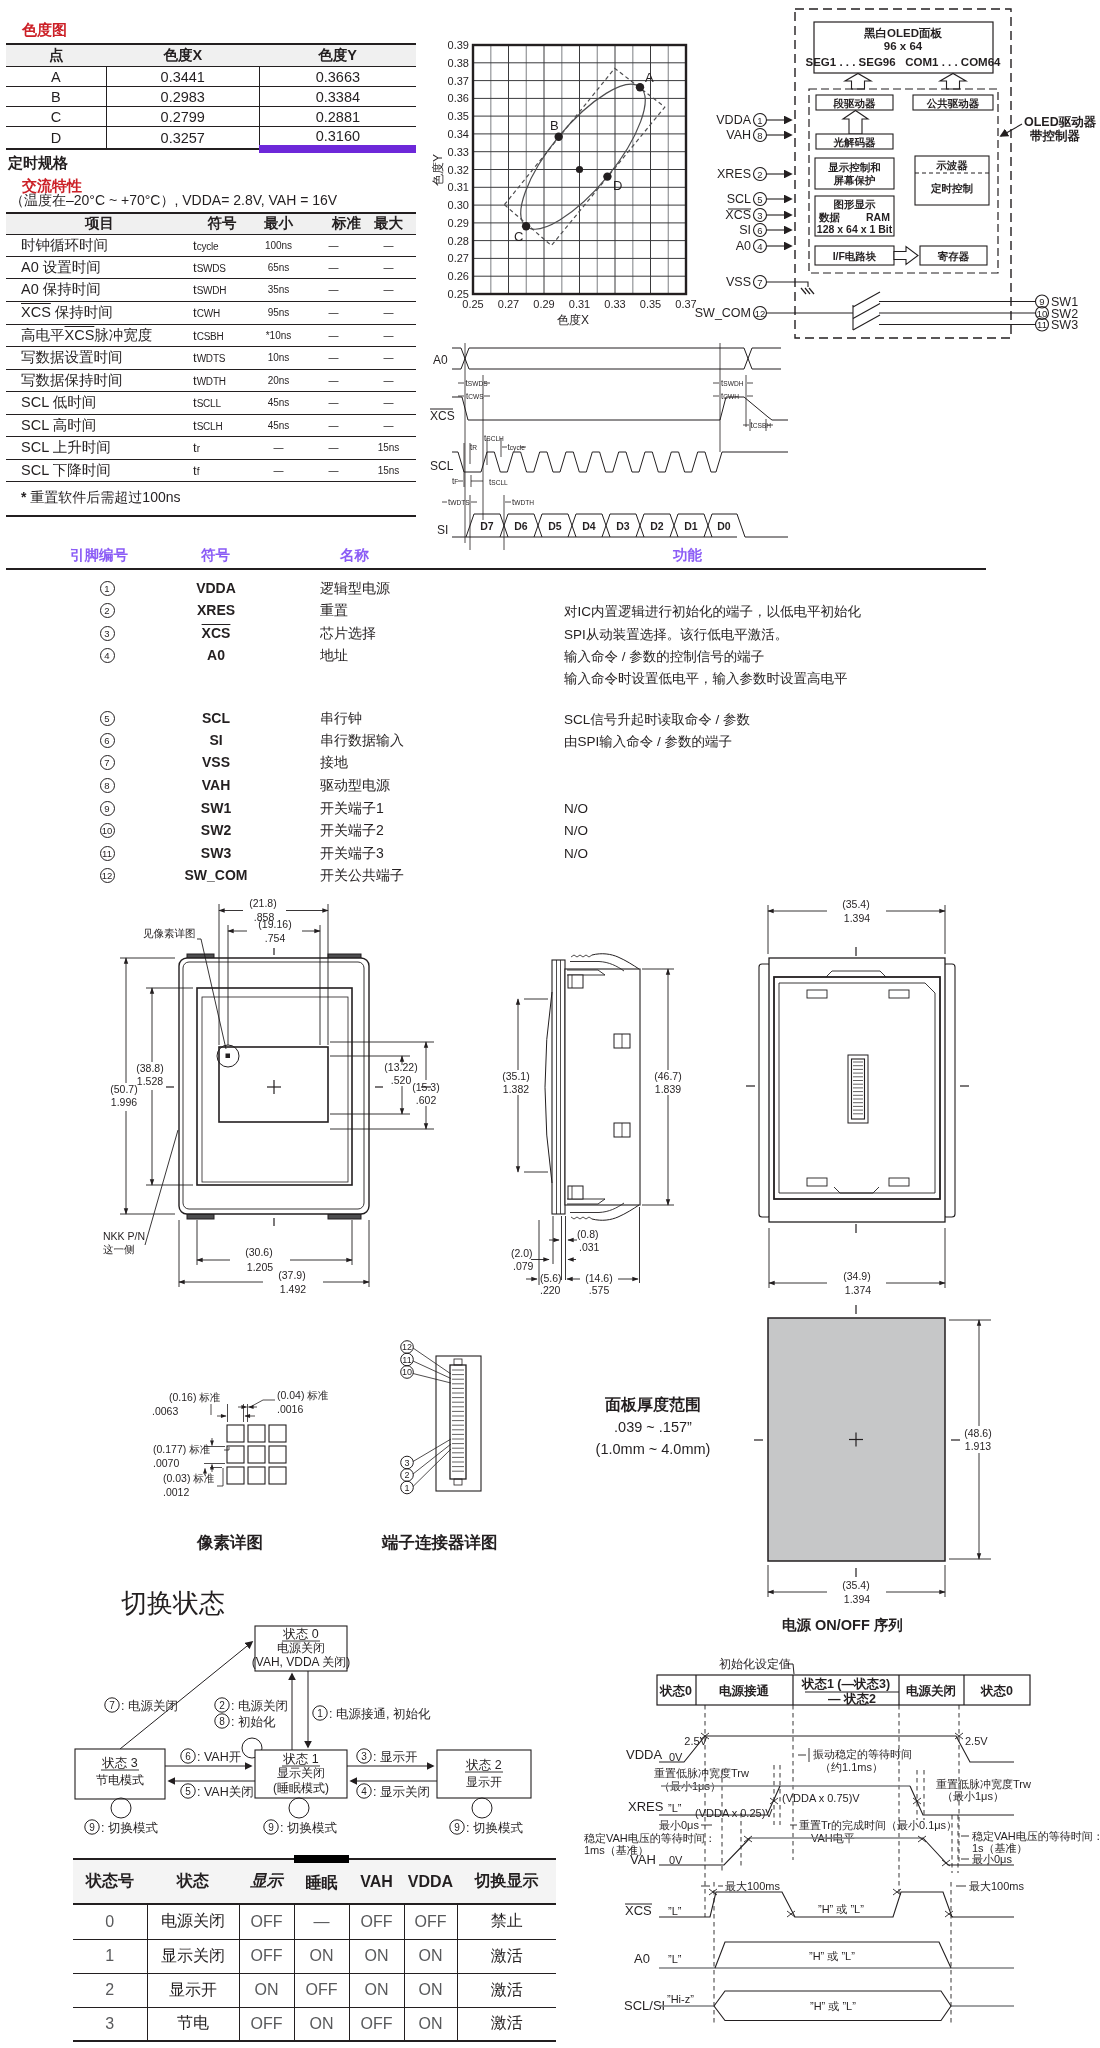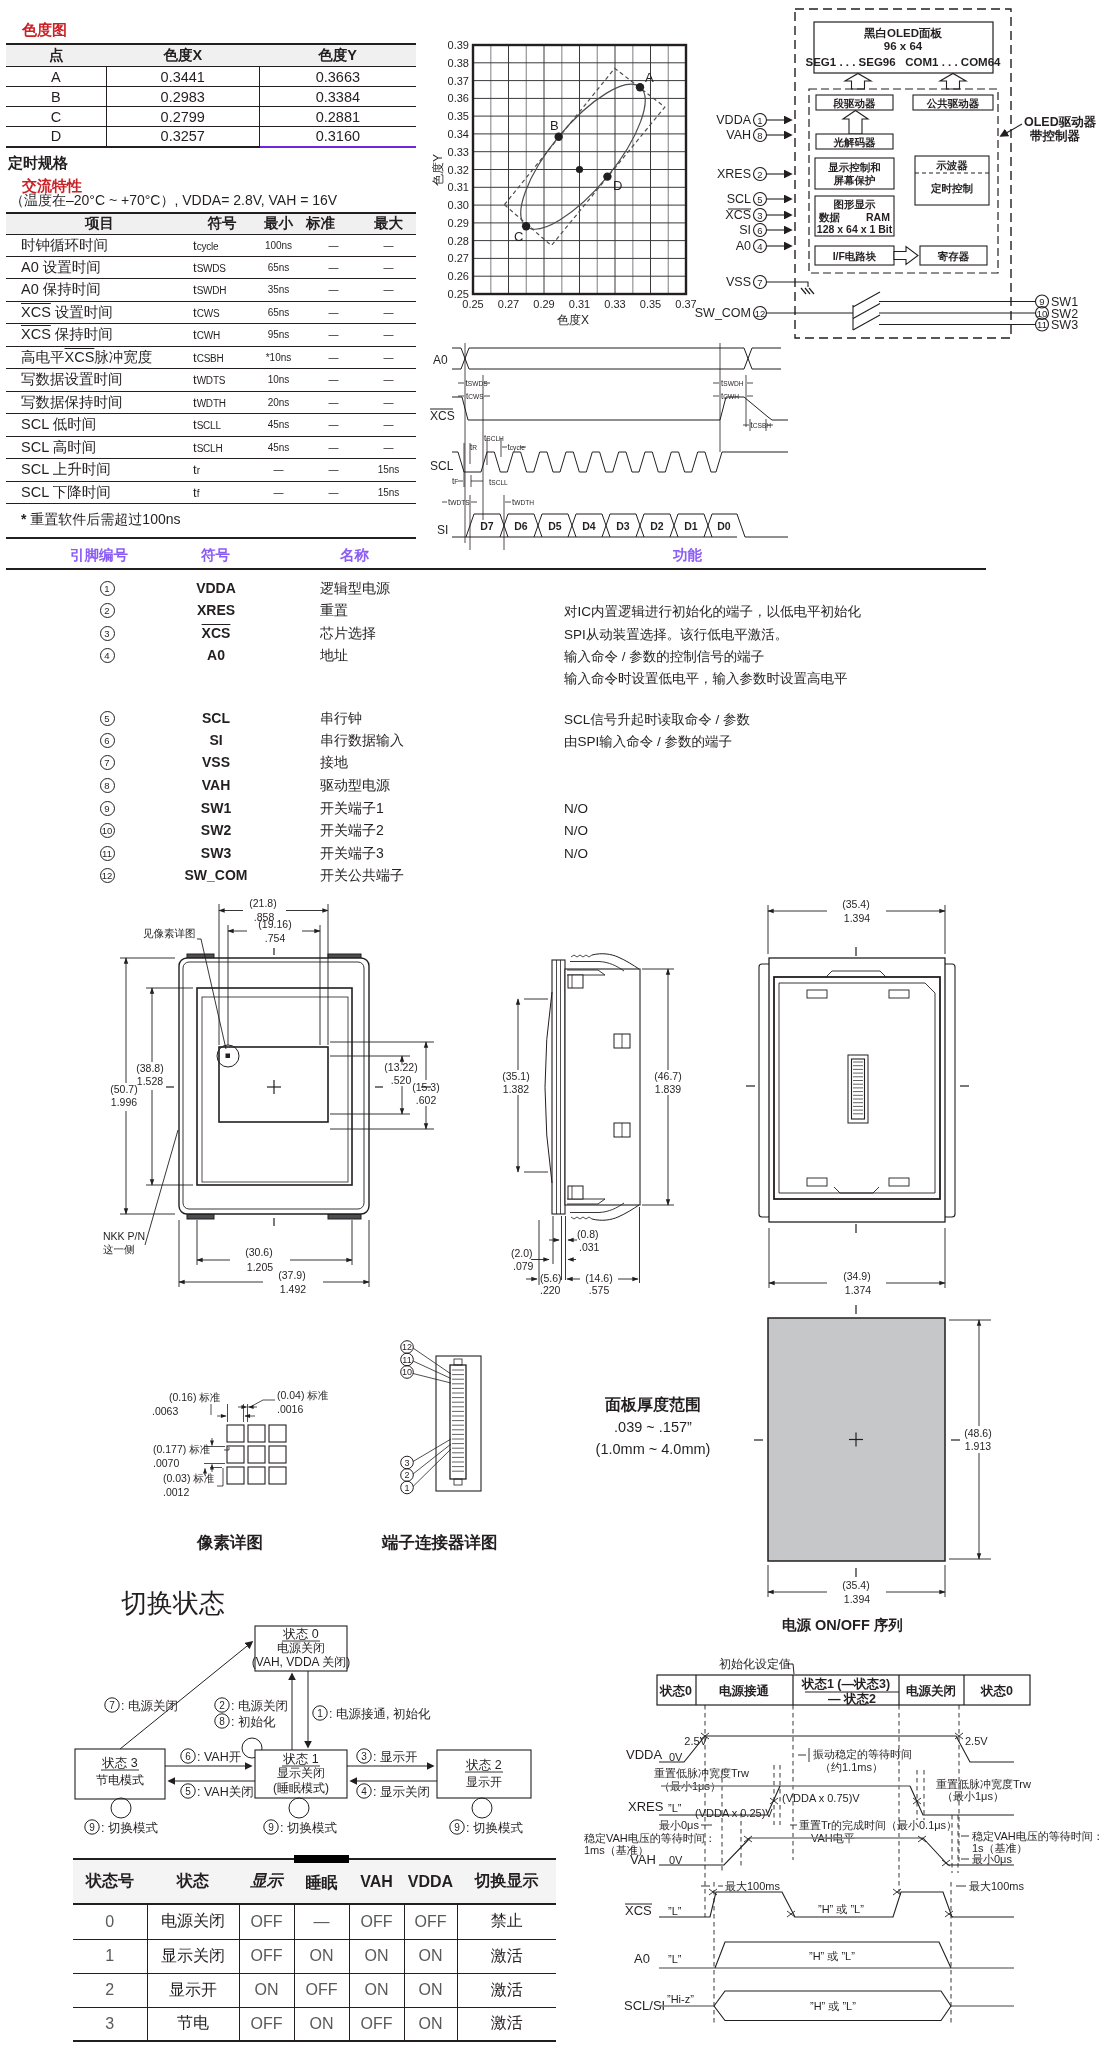--- a/index.html
+++ b/index.html
@@ -38,21 +38,21 @@
         <td style="text-align:center;border-bottom:1px solid #231f20;">0.3384</td>
       </tr>
   <tr style="height:20px;">
         <td style="text-align:center;border-bottom:1px solid #231f20;border-right:1.5px solid #231f20;">C</td>
         <td style="text-align:center;border-bottom:1px solid #231f20;border-right:1.5px solid #231f20;">0.2799</td>
         <td style="text-align:center;border-bottom:1px solid #231f20;">0.2881</td>
       </tr>
   <tr style="height:20px;">
         <td style="text-align:center;border-bottom:2px solid #231f20;border-right:1.5px solid #231f20;">D</td>
         <td style="text-align:center;border-bottom:2px solid #231f20;border-right:1.5px solid #231f20;">0.3257</td>
-        <td style="text-align:center;border-bottom:2px solid #6d28d9;">0.3160</td>
+        <td style="text-align:center;border-bottom:8px solid #6d28d9;">0.3160</td>
       </tr>
 </tbody>
   </table>
 
 <div class="abs b" style="left:8px;top:154px;font-size:15px;">定时规格</div>
 
 <div class="abs red b" style="left:22px;top:177px;font-size:15px;">交流特性</div>
 
 <div class="abs" style="left:10px;top:192px;font-size:14px;">（温度在–20°C ~ +70°C）, VDDA= 2.8V, VAH = 16V</div>
 
@@ -63,48 +63,41 @@
  #actable .sub{font-size:10px;letter-spacing:-0.2px;}
  #actable .v{text-align:center;font-size:10px;}
  #actable .n{padding-left:15px;font-size:14.5px;}
 </style>
 <table class="abs" id="actable" style="left:6px;top:212px;width:410px;">
   <tbody>
       <tr style="background:#f0f0f0;height:21px;">
     <td class="b" style="width:187px;text-align:center;border-top:2px solid #231f20;border-bottom:1.5px solid #231f20;font-size:14.5px;">项目</td>
     <td class="b" style="width:58px;text-align:center;border-top:2px solid #231f20;border-bottom:1.5px solid #231f20;font-size:14.5px;">符号</td>
     <td class="b" style="width:55px;text-align:center;border-top:2px solid #231f20;border-bottom:1.5px solid #231f20;font-size:14.5px;">最小</td>
-    <td class="b" style="width:55px;text-align:left;border-top:2px solid #231f20;border-bottom:1.5px solid #231f20;font-size:14.5px;">标准</td>
+    <td class="b" style="width:55px;text-align:right;border-top:2px solid #231f20;border-bottom:1.5px solid #231f20;font-size:14.5px;">标准</td>
     <td class="b" style="width:55px;text-align:center;border-top:2px solid #231f20;border-bottom:1.5px solid #231f20;font-size:14.5px;">最大</td>
   </tr>
   <tr class="r" style="height:22px;">
         <td class="n">时钟循环时间</td>
         <td class="sym">t<span class="sub">cycle</span></td>
         <td class="v">100ns</td>
         <td class="v">—</td>
         <td class="v">—</td>
       </tr>
   <tr class="r" style="height:22px;">
         <td class="n">A0 设置时间</td>
         <td class="sym">t<span class="sub">SWDS</span></td>
         <td class="v">65ns</td>
         <td class="v">—</td>
         <td class="v">—</td>
       </tr>
   <tr class="r" style="height:23px;">
         <td class="n">A0 保持时间</td>
         <td class="sym">t<span class="sub">SWDH</span></td>
         <td class="v">35ns</td>
-        <td class="v">—</td>
-        <td class="v">—</td>
-      </tr>
-  <tr class="r" style="height:22px;">
-        <td class="n"><span class="ov">XCS</span> 设置时间</td>
-        <td class="sym">t<span class="sub">CWS</span></td>
-        <td class="v">65ns</td>
         <td class="v">—</td>
         <td class="v">—</td>
       </tr>
   <tr class="r" style="height:23px;">
         <td class="n"><span class="ov">XCS</span> 保持时间</td>
         <td class="sym">t<span class="sub">CWH</span></td>
         <td class="v">95ns</td>
         <td class="v">—</td>
         <td class="v">—</td>
       </tr>

